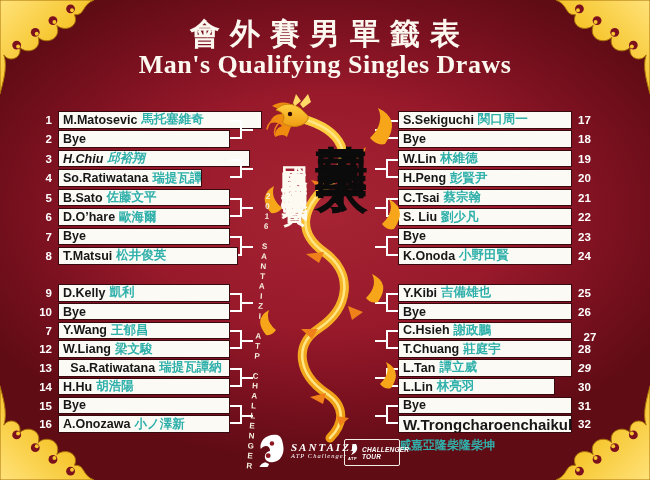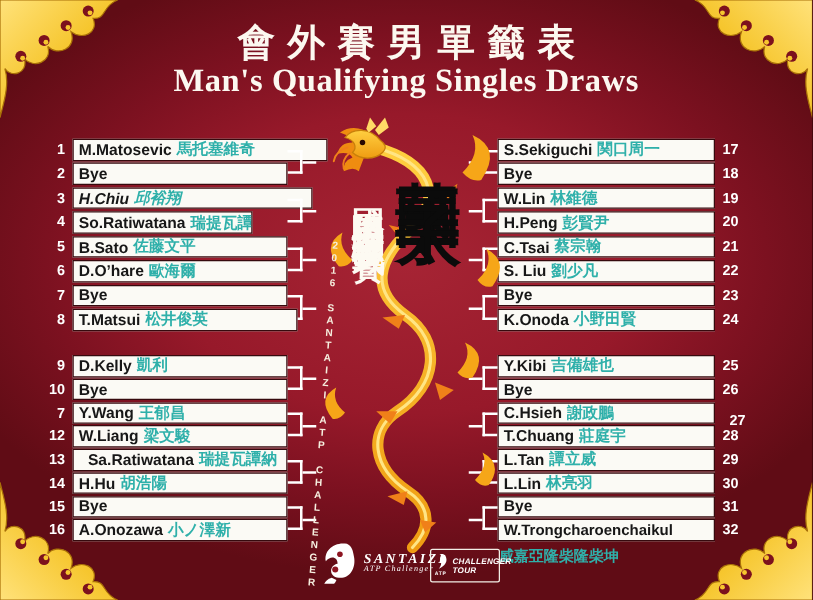--- a/index.html
+++ b/index.html
@@ -20,21 +20,21 @@
     color:#fcf8f0;letter-spacing:0.5px;
   }
   
   .pbox{
     position:absolute;height:17.5px;background:#fbfaf5;
     border:1px solid #360a0e;box-sizing:border-box;
     display:flex;align-items:center;padding-left:4px;
     overflow:hidden;white-space:nowrap;
   }
   .en{font-weight:bold;font-size:12.5px;color:#171717;}
-  .en.small{font-size:12px;}
+  .en.small{font-size:15px;}
   .zh{font-weight:bold;font-size:12.5px;color:#2fb0aa;margin-left:4px;}
   .seed{position:absolute;font-weight:bold;font-size:11.5px;color:#ffffff;width:24px;line-height:14px;}
   .seedL{left:28px;text-align:right;}
   .seedR{left:578px;text-align:left;}
   .conn{position:absolute;width:12px;box-sizing:border-box;}
   .connL{border-top:2px solid #fff;border-right:2px solid #fff;border-bottom:2px solid #fff;}
   .connR{border-top:2px solid #fff;border-left:2px solid #fff;border-bottom:2px solid #fff;}
   .stub{position:absolute;width:11px;height:2px;background:#fff;}
   .zh-below{position:absolute;font-weight:bold;font-size:12px;color:#2fb0aa;white-space:nowrap;}
   
@@ -315,24 +315,24 @@
       <div class="stub" style="top: 339.625px; left: 375px;"></div>
       <div class="pbox" style="top: 340.25px; left: 398px; width: 174px;">
         <span class="en">T.Chuang</span>
         <span class="zh">莊庭宇</span>
       </div>
       <div class="seed seedR" style="top: 342.25px;">28</div>
       <div class="pbox" style="top: 359px; left: 398px; width: 174px;">
         <span class="en">L.Tan</span>
         <span class="zh">譚立威</span>
       </div>
-      <div class="seed seedR" style="top: 361px;">29</div>
+      <div class="seed seedR" style="top: 361px; font-style: italic;">29</div>
       <div class="conn connR" style="top: 367.75px; height: 18.75px; left: 386px;"></div>
       <div class="stub" style="top: 377.125px; left: 375px;"></div>
-      <div class="pbox" style="top: 377.75px; left: 398px; width: 174px;">
+      <div class="pbox" style="top: 377.75px; left: 398px; width: 157px;">
         <span class="en">L.Lin</span>
         <span class="zh">林亮羽</span>
       </div>
       <div class="seed seedR" style="top: 379.75px;">30</div>
       <div class="pbox" style="top: 396.5px; left: 398px; width: 174px;">
         <span class="en">Bye</span>
       </div>
       <div class="seed seedR" style="top: 398.5px;">31</div>
       <div class="conn connR" style="top: 405.25px; height: 18.75px; left: 386px;"></div>
       <div class="stub" style="top: 414.625px; left: 375px;"></div>

